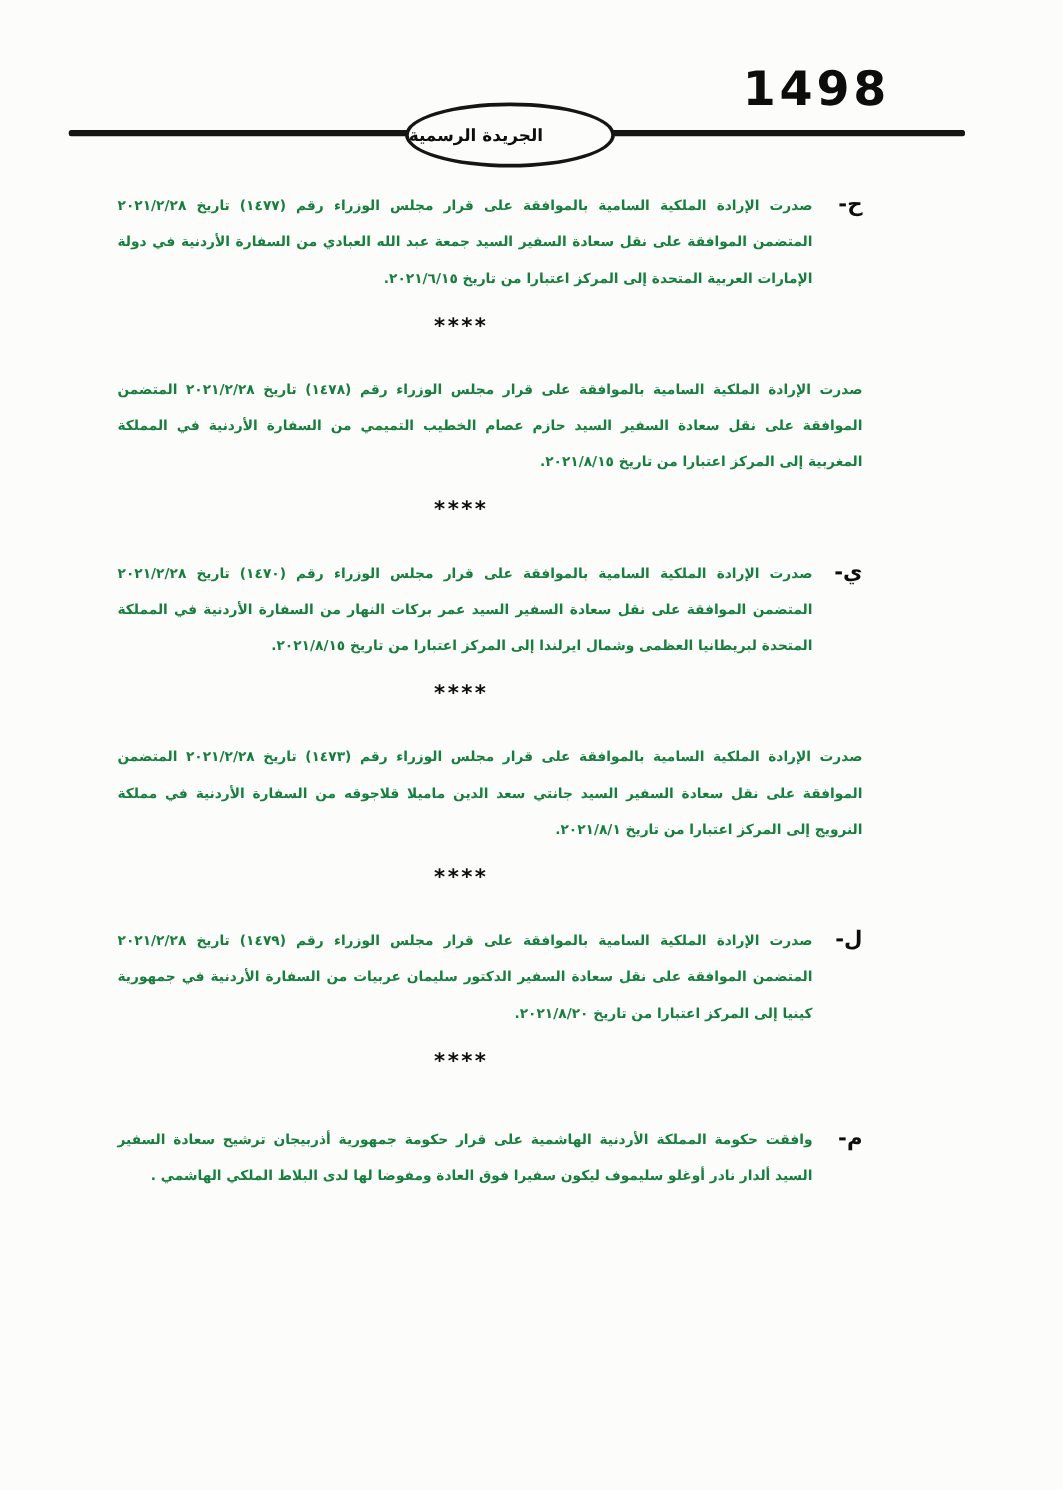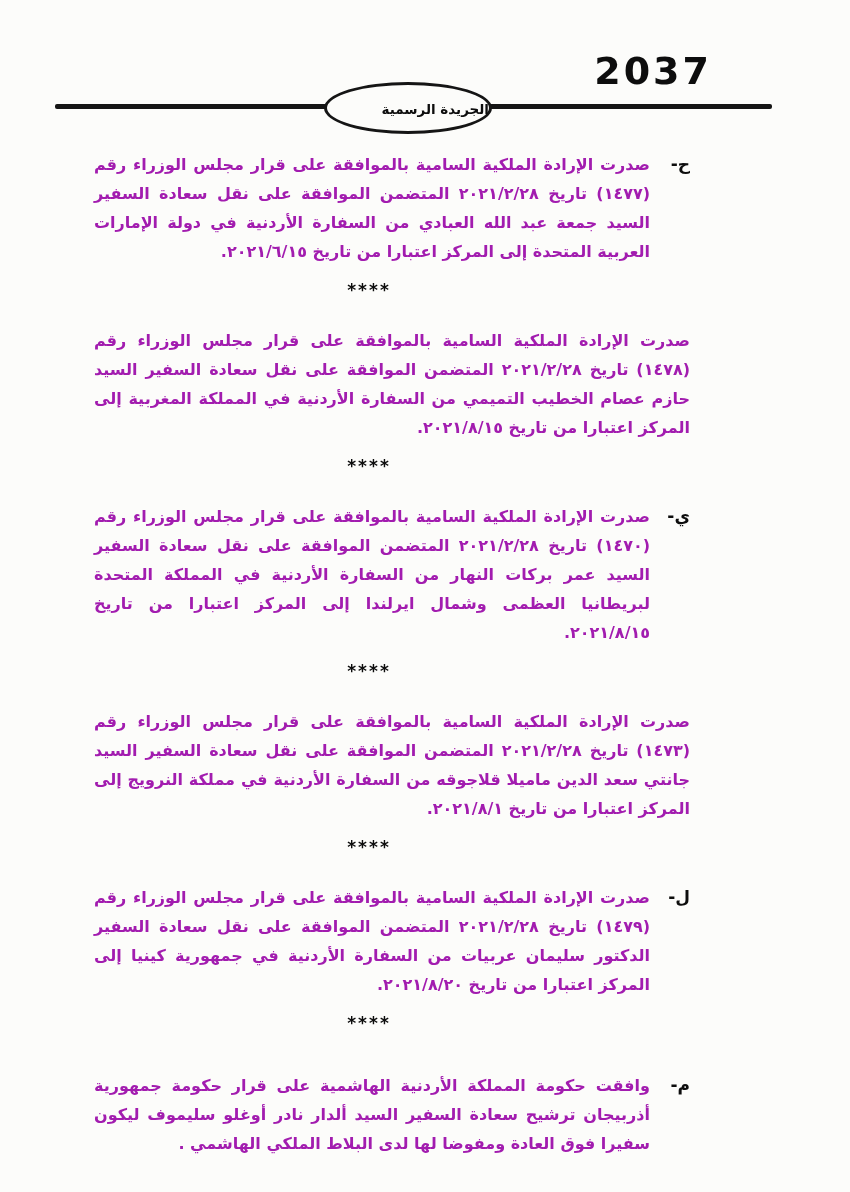--- a/index.html
+++ b/index.html
@@ -19,21 +19,21 @@
     direction:rtl;color:#0d0d0d;line-height:1;
   }
   .header-rule{
     position:absolute;top:104px;left:55px;width:717px;height:5px;
     background:#151515;border-radius:2px;
   }
   .header-badge{
     position:absolute;top:82px;left:324px;
     width:162px;height:46px;
     background:#fcfcfa;border:3.5px solid #151515;border-radius:50%;
-    display:flex;align-items:center;justify-content:flex-end;
+    display:flex;align-items:center;justify-content:flex-start;
     z-index:2;
   }
   .header-badge span{
     font-size:13.5px;font-weight:700;direction:rtl;color:#0d0d0d;
     padding-top:2px;
   }
   
   .doc-body{
     position:absolute;top:150px;right:160px;width:596px;
     direction:rtl;
@@ -42,39 +42,39 @@
     display:flex;
     margin-bottom:14px;
   }
   .entry-label{
     width:40px;flex:0 0 40px;
     font-size:17px;font-weight:700;color:#0d0d0d;
     line-height:29px;
   }
   .entry-text{
     flex:1;
-    font-size:16px;font-weight:700;color:#a21caf;
+    font-size:11px;font-weight:700;color:#15803d;
     line-height:29px;
     text-align:justify;
     text-justify:inter-word;
   }
   .sep{
     margin:2px 46px 26px 0;      
     text-align:center;
     font-size:17px;font-weight:700;letter-spacing:2px;color:#0d0d0d;
     line-height:20px;
   }
   .sep.sep-wide{margin-bottom:38px;}
 </style>
 </head>
 <body>
 
 <div class="page">
 
-  <div class="page-number">2037</div>
+  <div class="page-number">1498</div>
   <div class="header-rule"></div>
   <div class="header-badge">
     <span>الجريدة الرسمية</span>
   </div>
 
   <div class="doc-body">
 
     <div class="entry">
       <div class="entry-label">ح-</div>
       <div class="entry-text">صدرت الإرادة الملكية السامية بالموافقة على قرار مجلس الوزراء رقم (١٤٧٧) تاريخ ٢٠٢١/٢/٢٨ المتضمن الموافقة على نقل سعادة السفير السيد جمعة عبد الله العبادي من السفارة الأردنية في دولة الإمارات العربية المتحدة إلى المركز اعتبارا من تاريخ ٢٠٢١/٦/١٥.</div>

